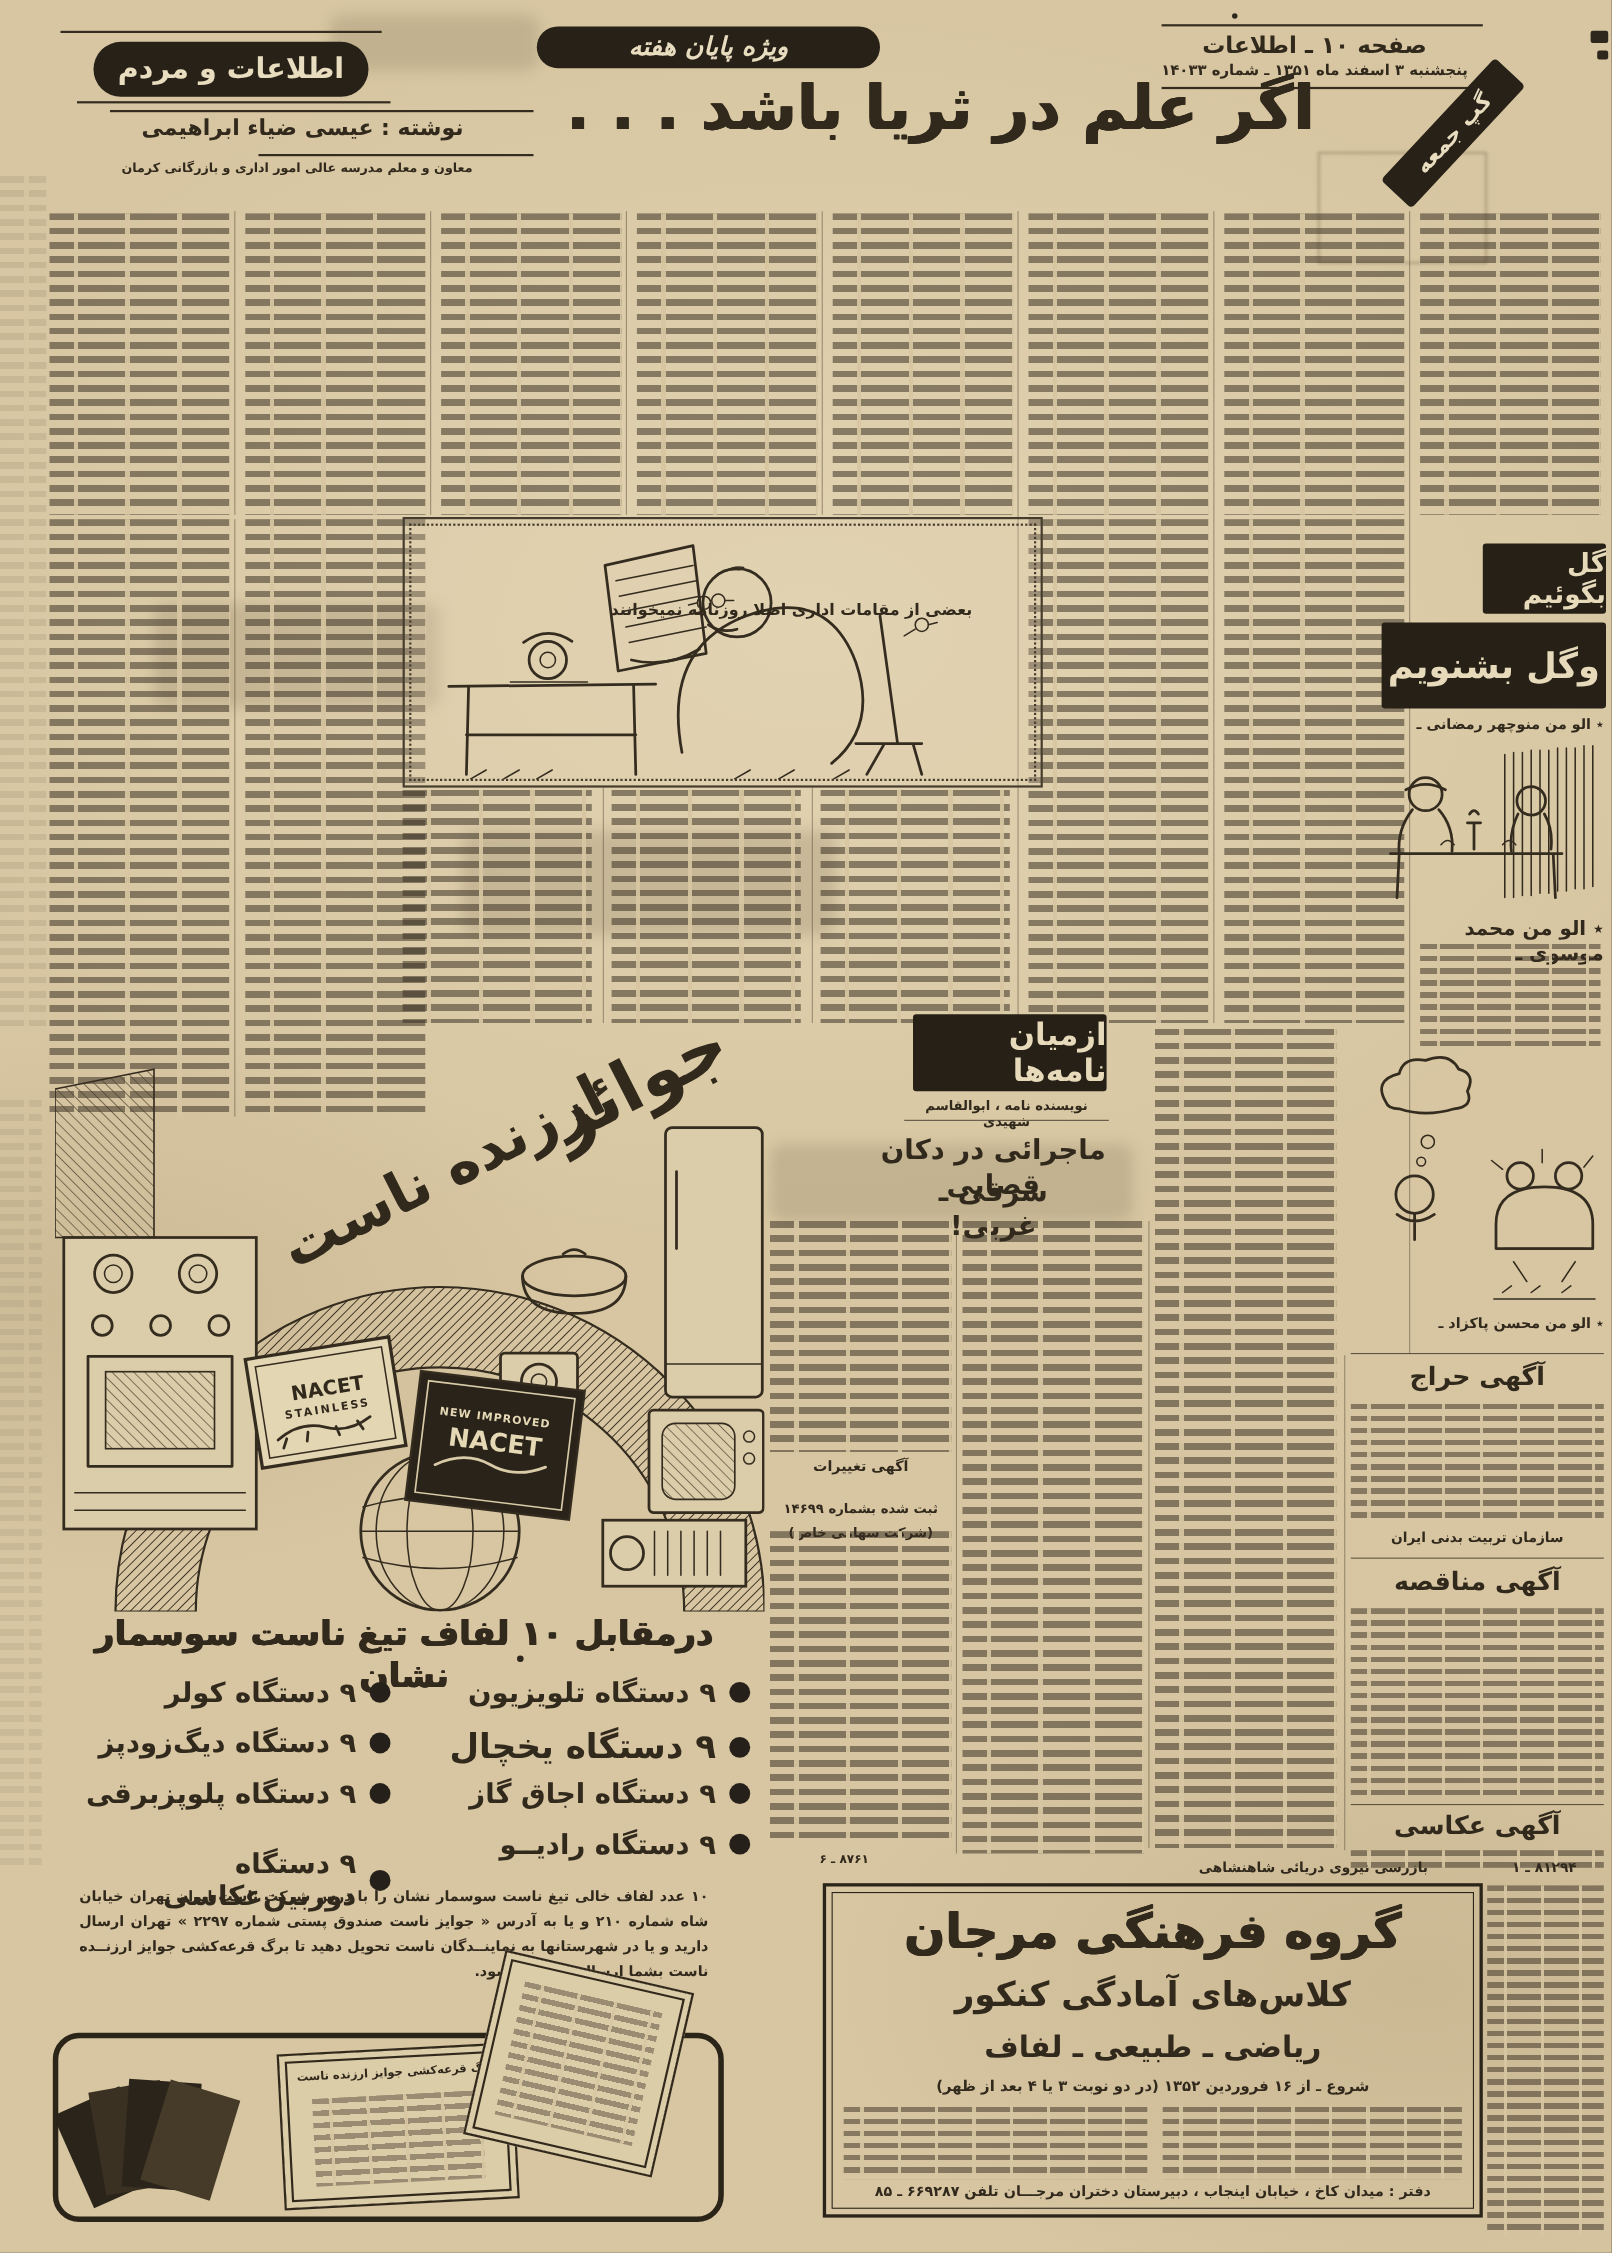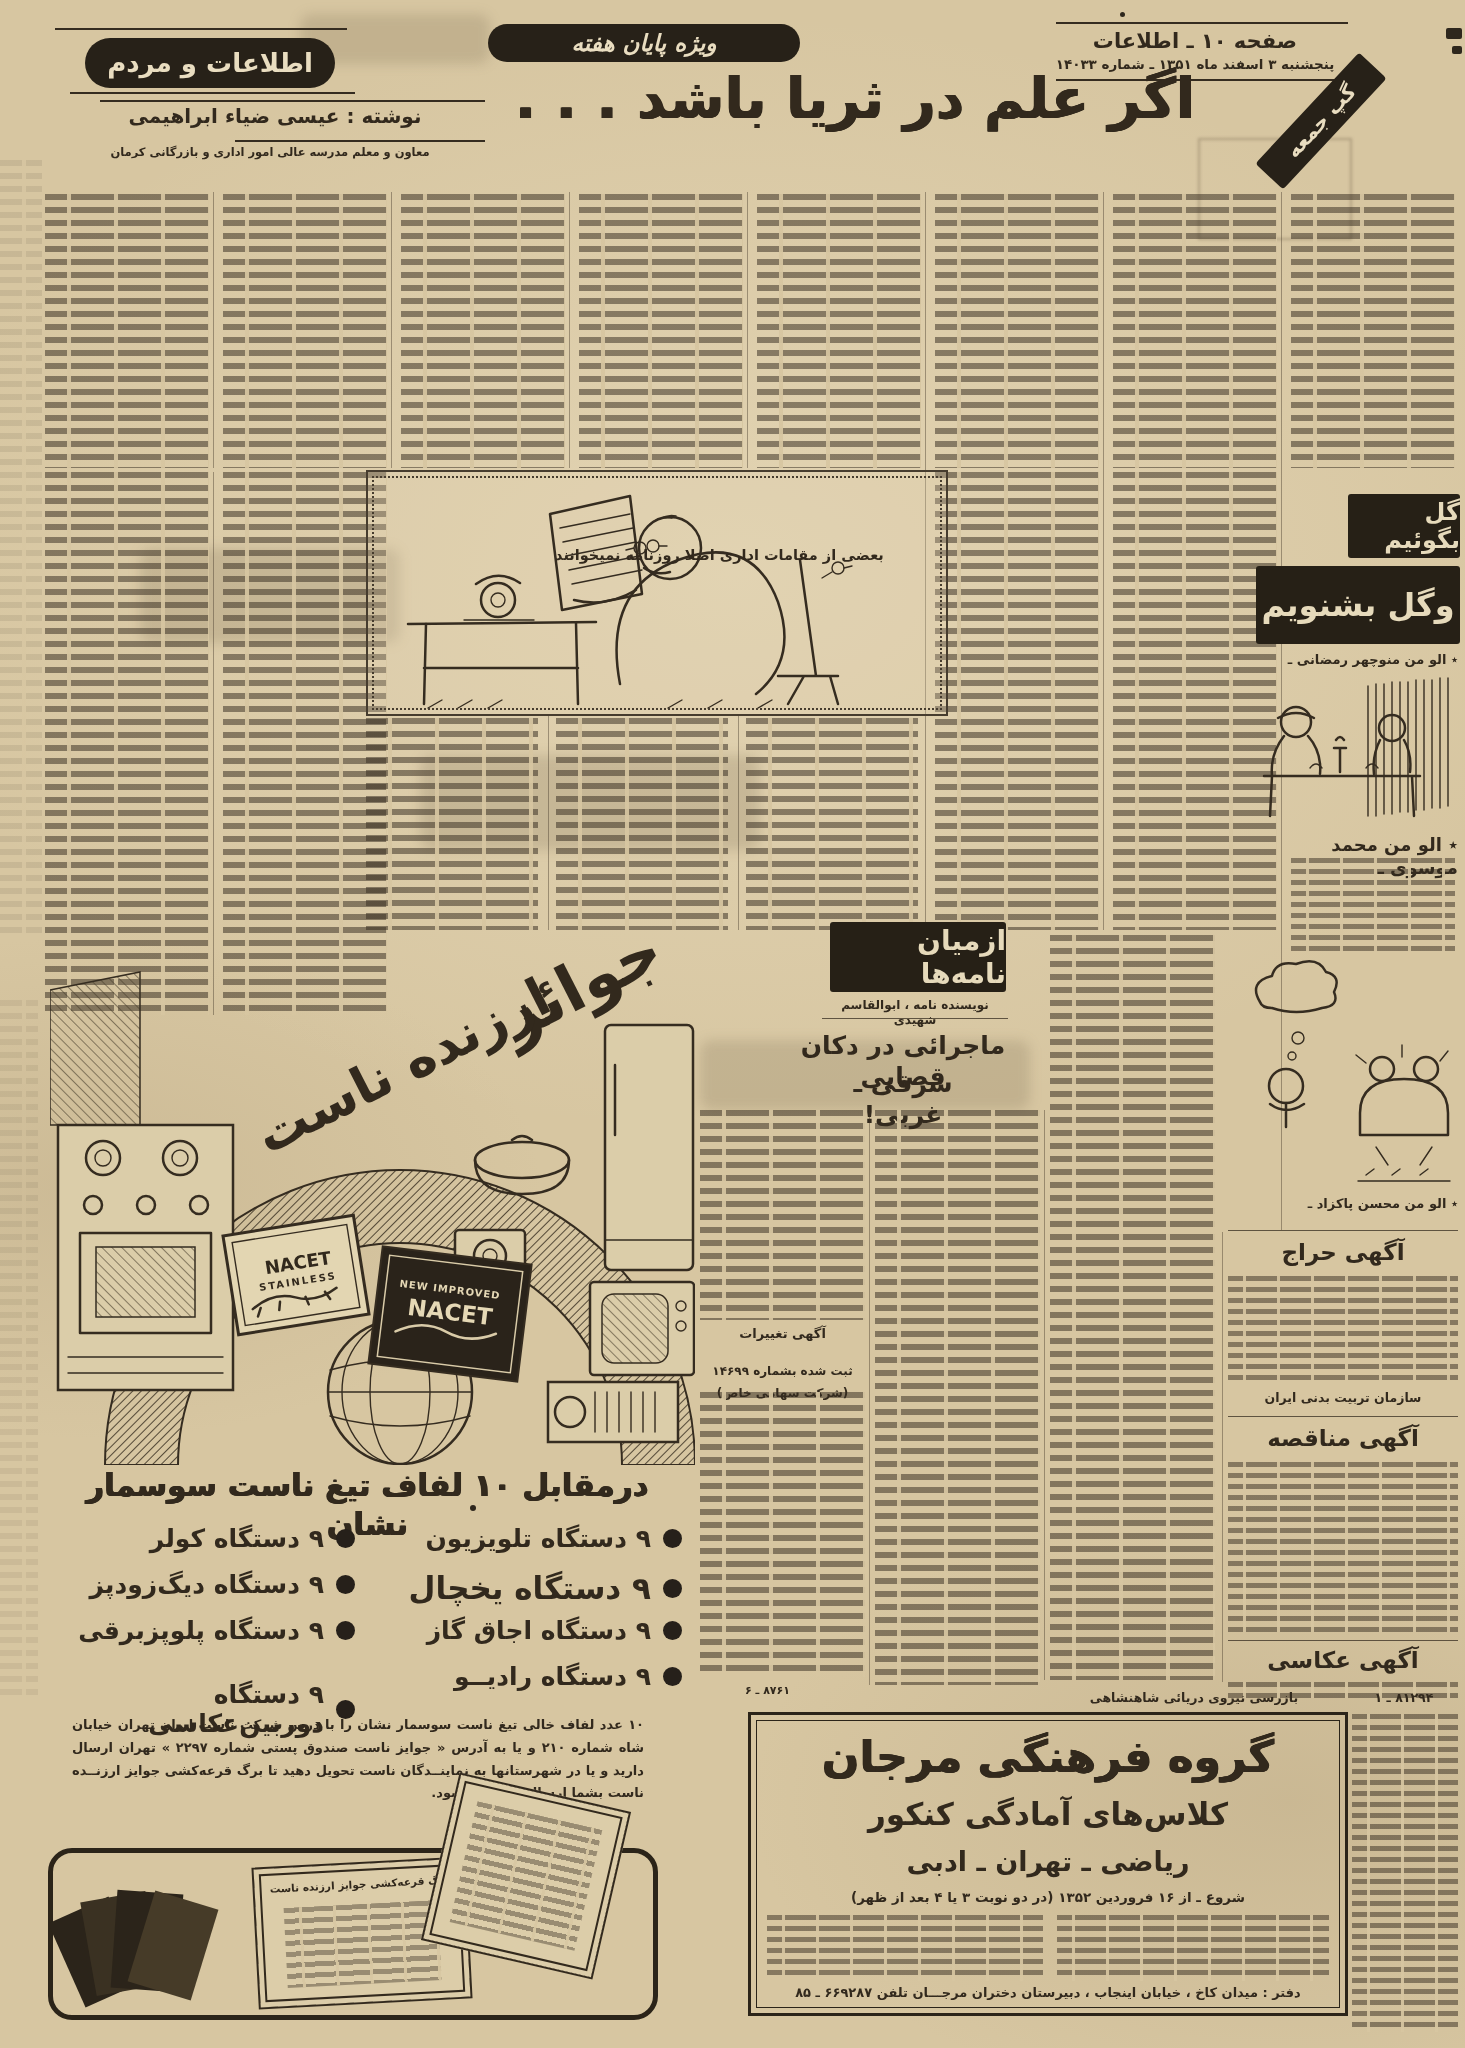--- a/index.html
+++ b/index.html
@@ -344,20 +344,20 @@
     <div class="t c" style="left:10px;top:14px;width:190px;font-size:10.5px;">برگ قرعه‌کشی جوایز ارزنده ناست</div>
     <div class="greek f" style="left:28px;top:40px;width:154px;height:80px;opacity:.8;"></div>
   </div>
   <div class="cert" style="left:438px;top:1790px;width:172px;height:168px;transform:rotate(13deg);">
     <div class="greek f" style="left:22px;top:22px;width:128px;height:124px;opacity:.8;"></div>
   </div>
 
   <div class="ab" style="left:748px;top:1712px;width:594px;height:298px;border:3px solid #2b2419;outline:1px solid #2b2419;outline-offset:-9px;">
     <div class="t c big-title" style="left:20px;top:14px;width:554px;font-size:44px;">گروه فرهنگی مرجان</div>
     <div class="t c" style="left:20px;top:80px;width:554px;font-size:31px;">کلاس‌های آمادگی کنکور</div>
-    <div class="t c" style="left:20px;top:130px;width:554px;font-size:27px;">ریاضی ـ تهران ـ ادبی</div>
+    <div class="t c" style="left:20px;top:130px;width:554px;font-size:27px;">ریاضی ـ طبیعی ـ لفاف</div>
     <div class="t c" style="left:20px;top:174px;width:554px;font-size:13.5px;">شروع ـ از ۱۶ فروردین ۱۳۵۲ (در دو نوبت ۳ یا ۴ بعد از ظهر)</div>
     <div class="greek f" style="left:306px;top:200px;width:272px;height:66px;"></div>
     <div class="greek f" style="left:16px;top:200px;width:276px;height:66px;"></div>
     <div class="t c" style="left:14px;top:270px;width:566px;font-size:13px;">دفتر : میدان کاخ ، خیابان اینجاب ، دبیرستان دختران مرجـــان تلفن ۶۶۹۲۸۷ ـ ۸۵</div>
   </div>
 
 </div>
 
 </body></html>

